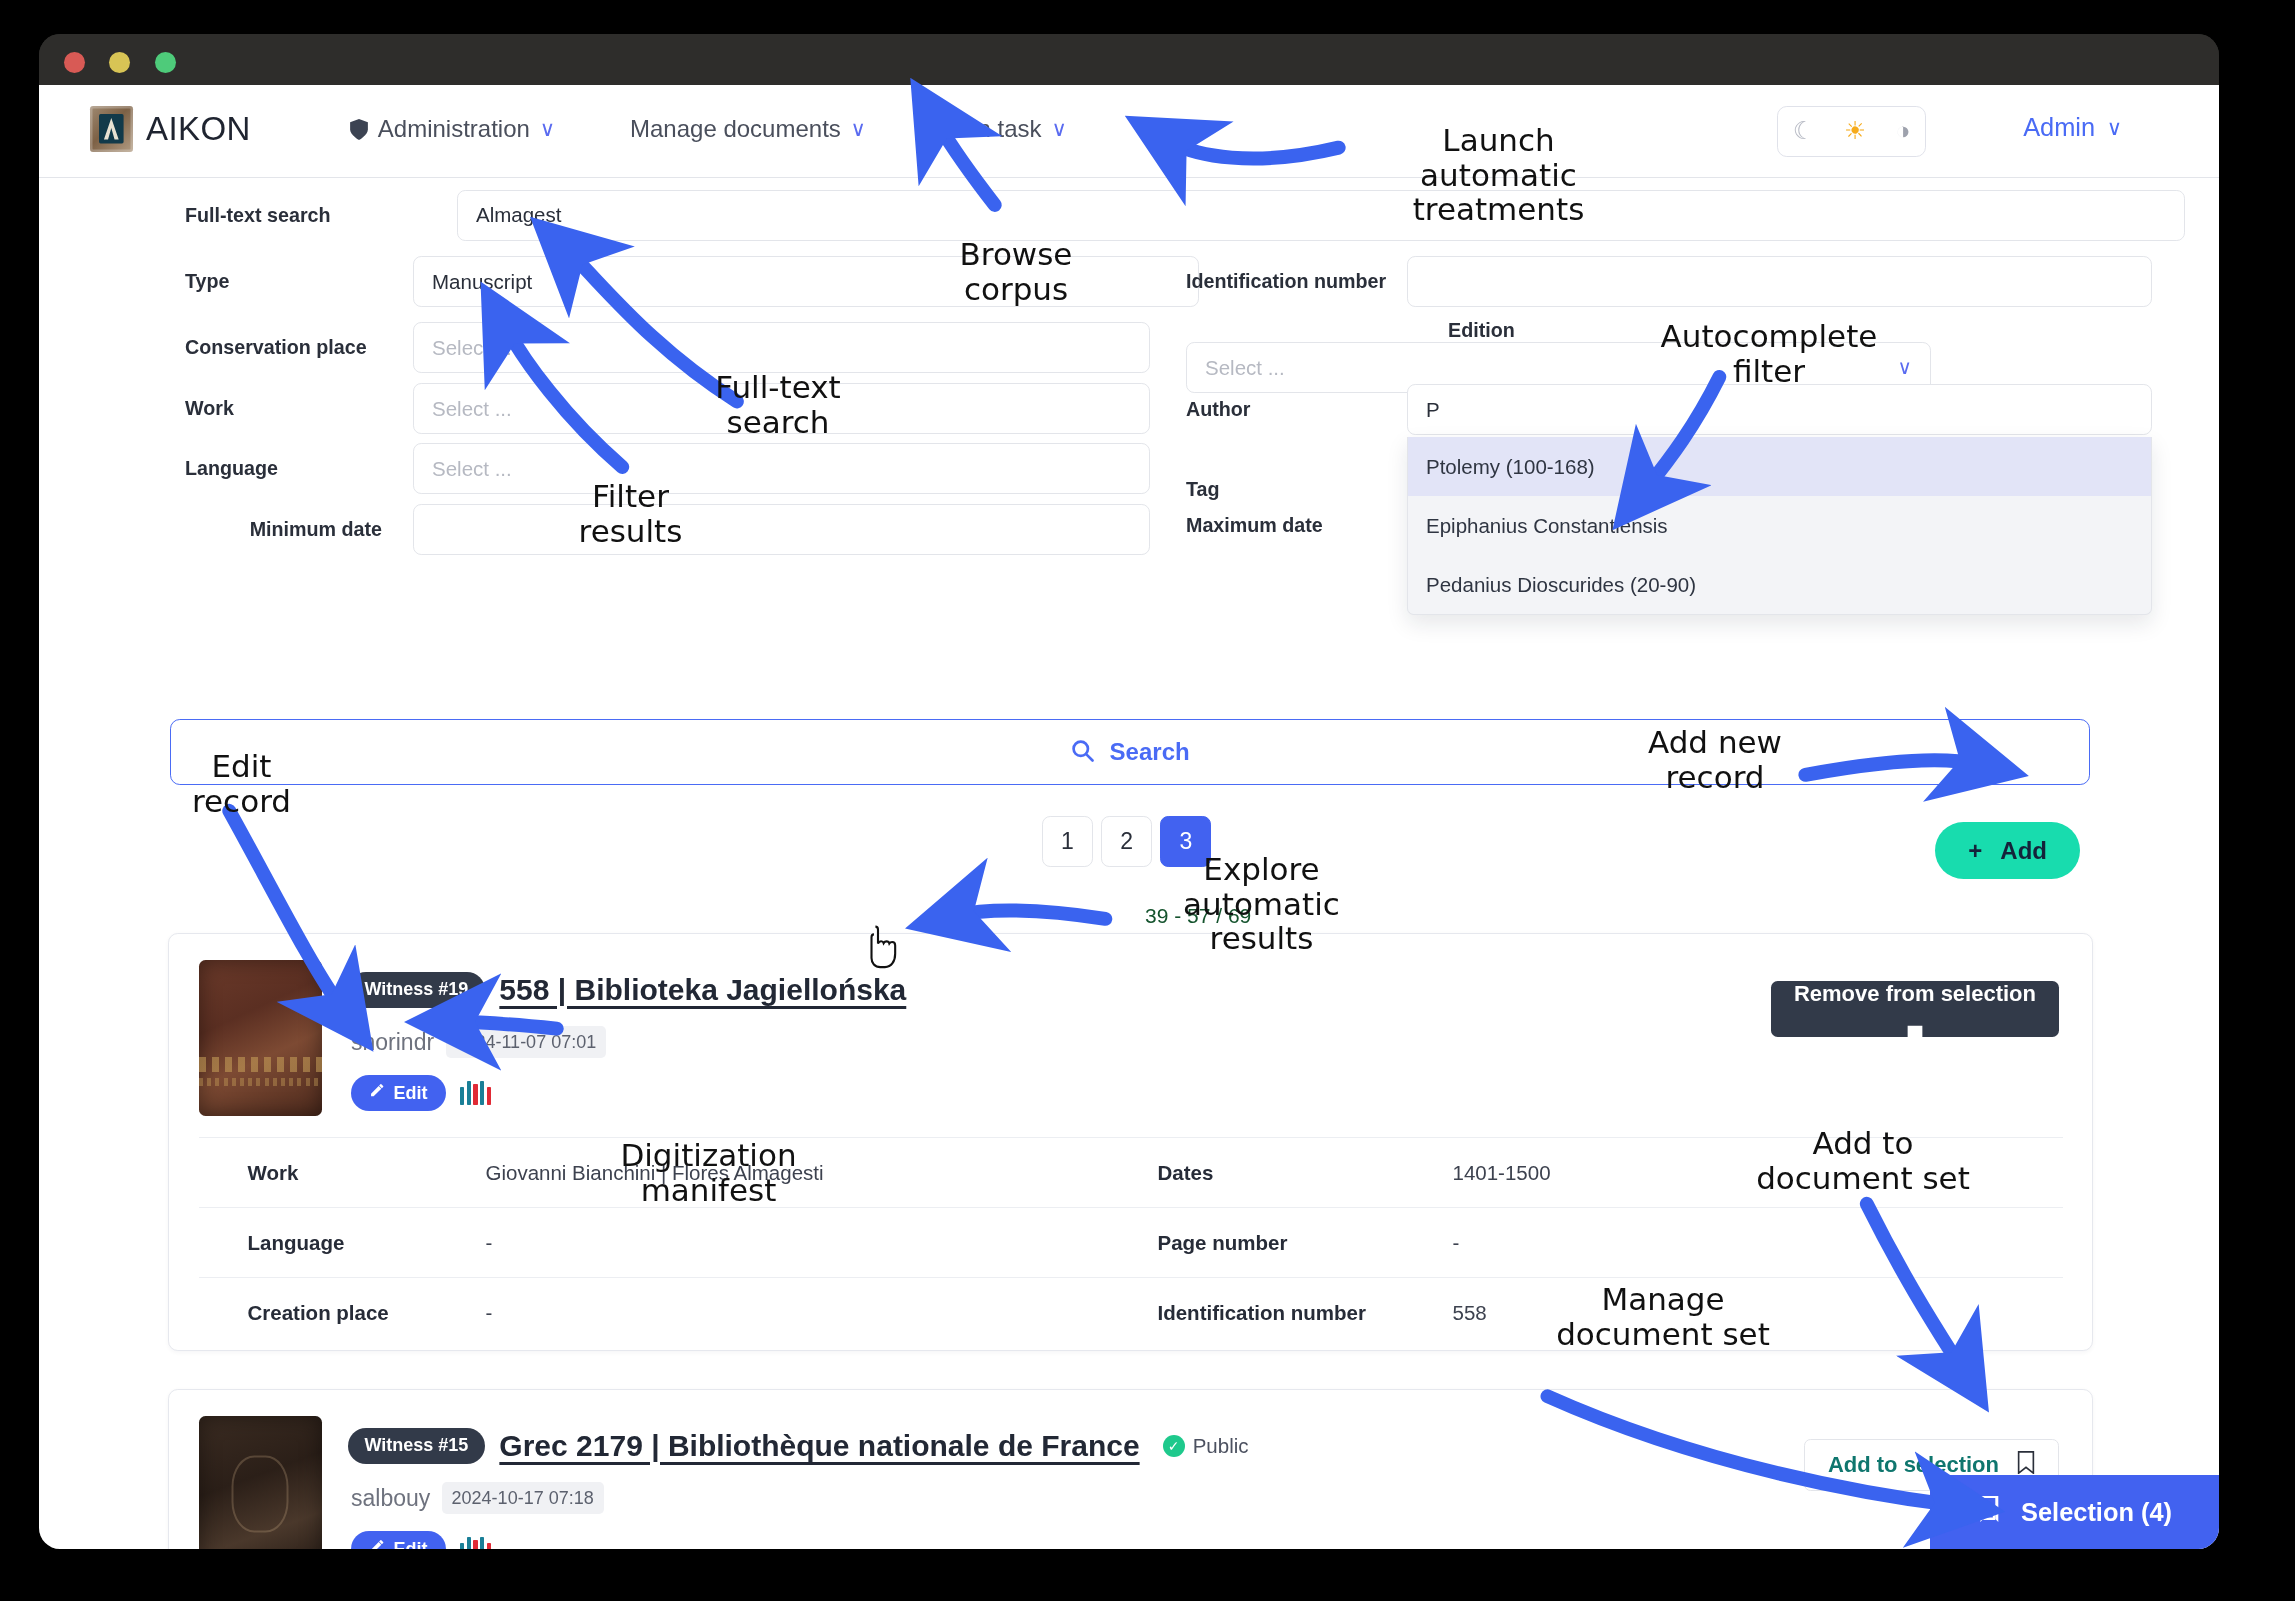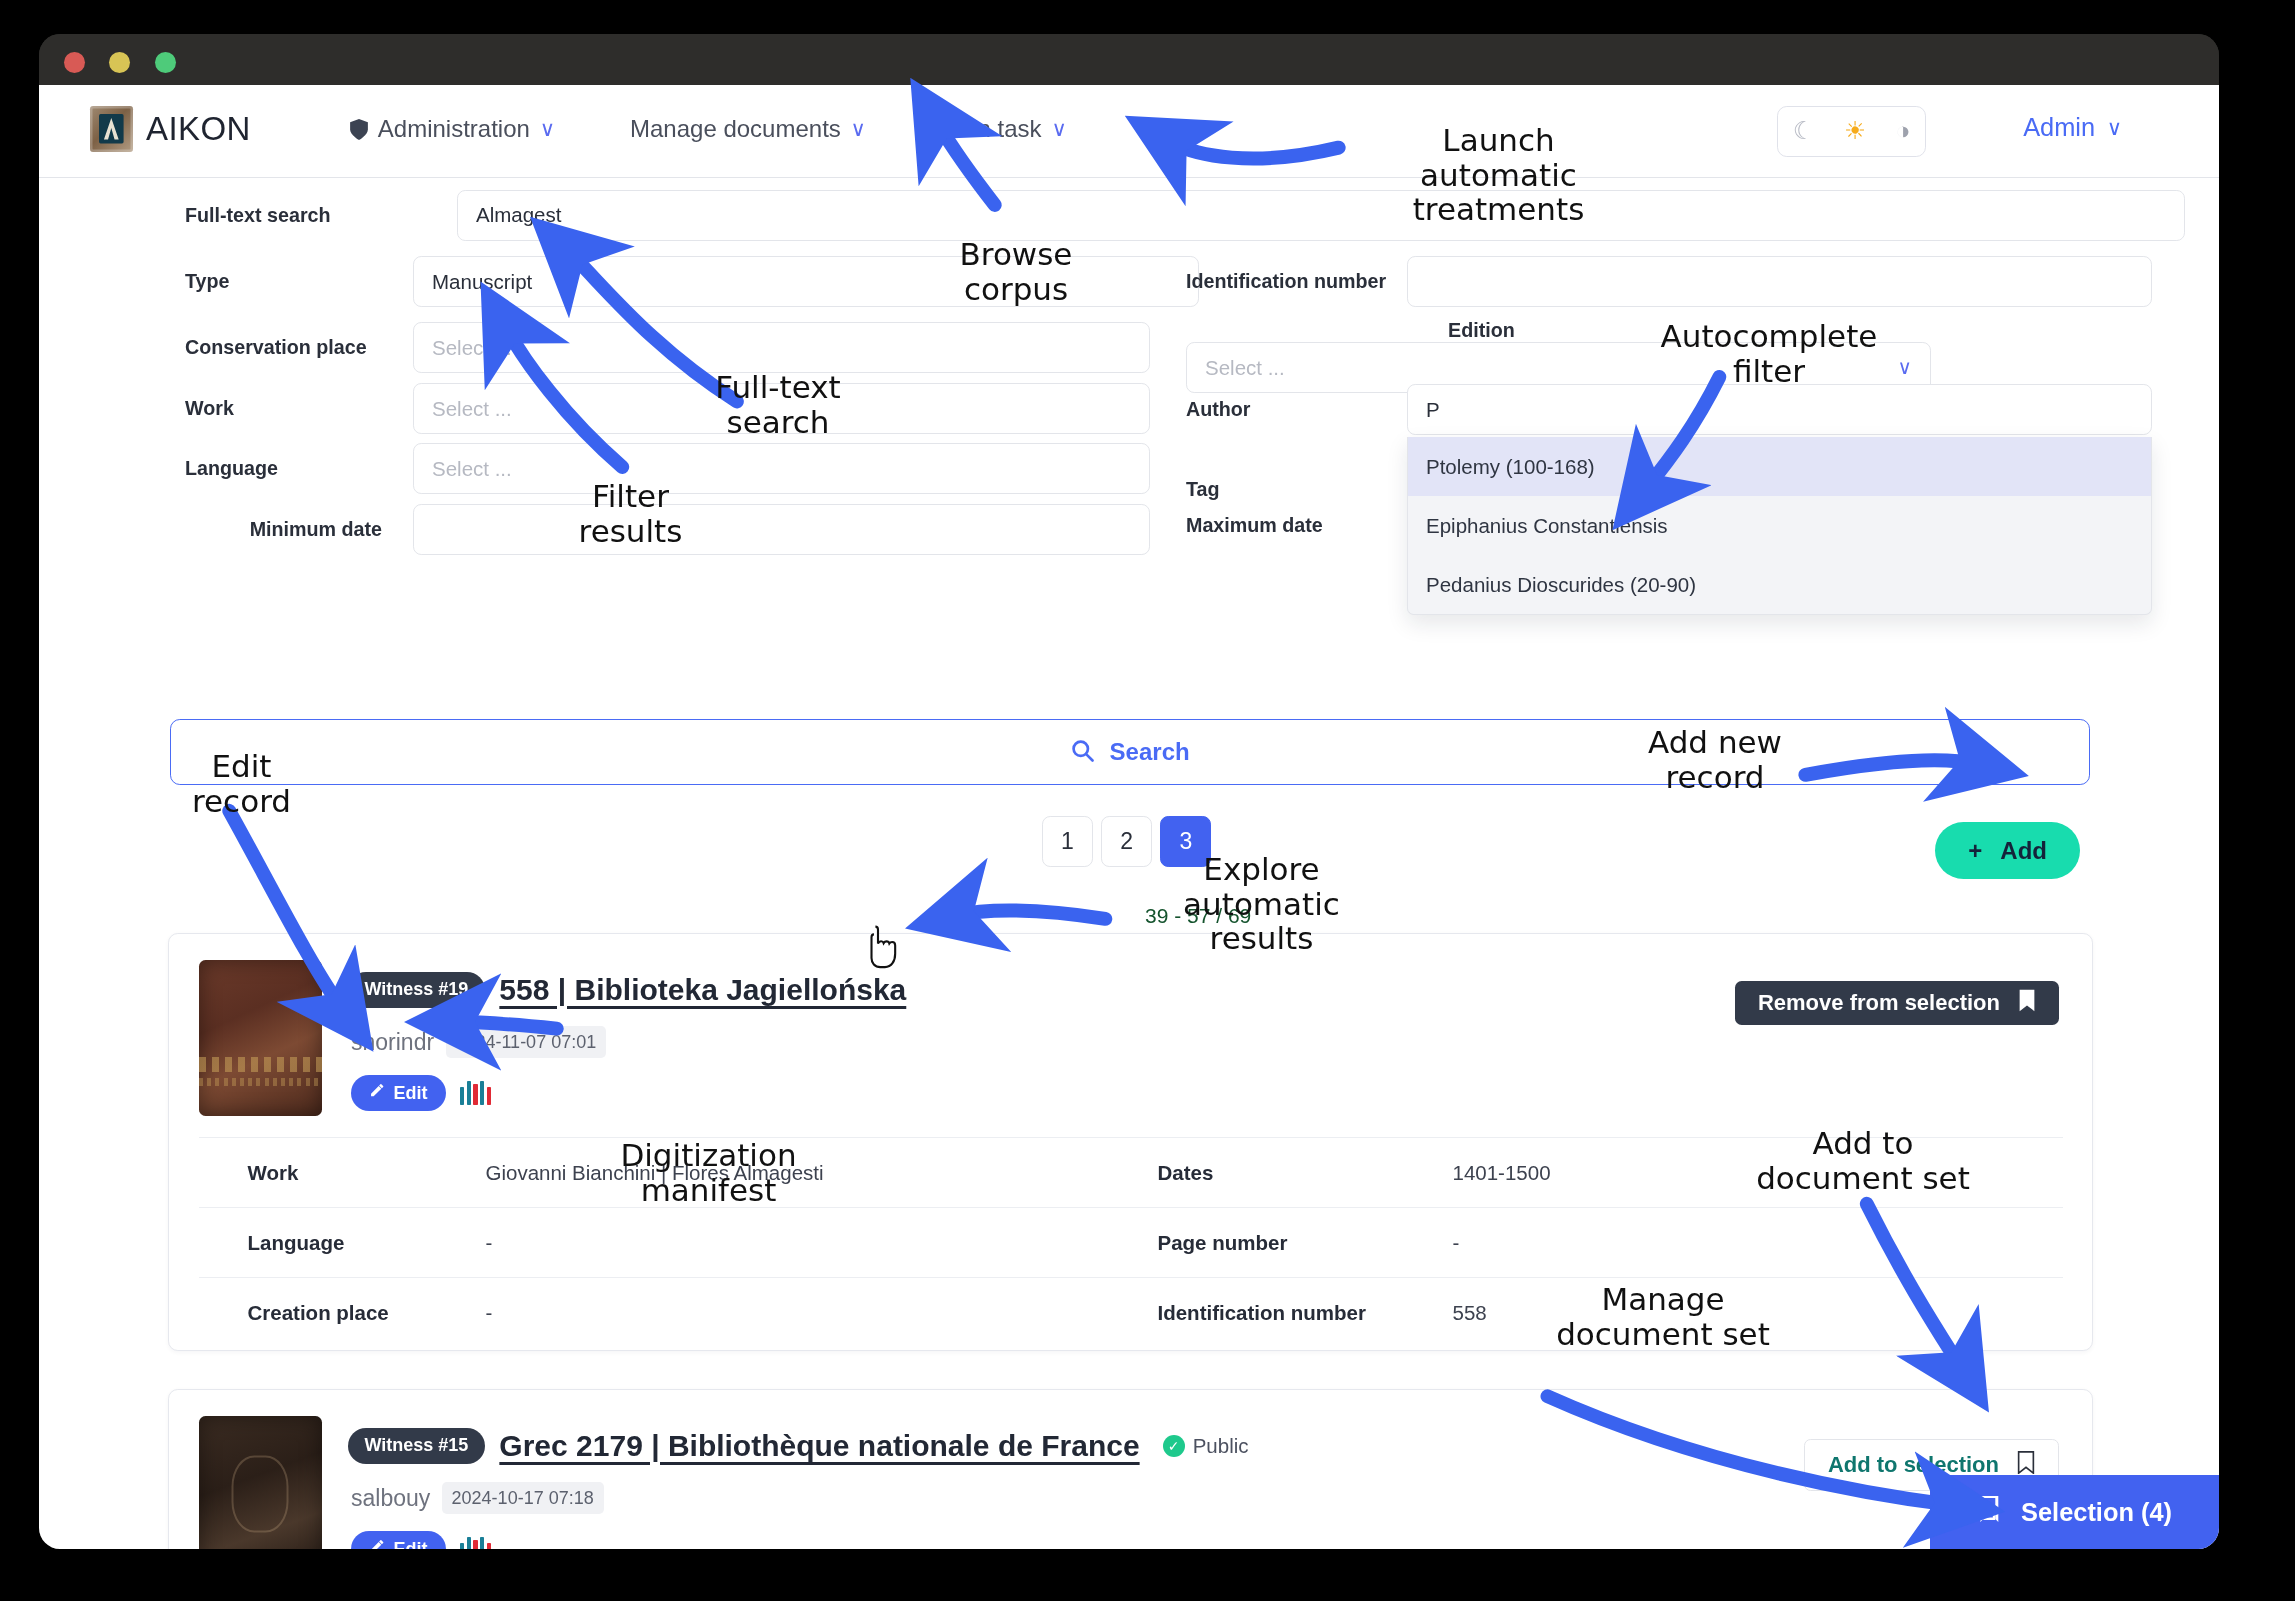--- a/index.html
+++ b/index.html
@@ -315,25 +315,26 @@
     border-bottom: 1.6px solid #eceef2;
   }
   .drow:last-child { border-bottom: none; }
   .dk { width: 287px; font-size: 20.5px; font-weight: 700; color: #272c38; padding-left: 49px; }
   .dv { width: 672px; font-size: 20.5px; color: #3d424f; }
   .dk2 { width: 295px; font-size: 20.5px; font-weight: 700; color: #272c38; }
   .dv2 { font-size: 20.5px; color: #3d424f; }
 
   .remove-sel {
     position: absolute; right: 33px; top: 47px;
-    height: 44px; padding: 0 23px;
+    height: 56px; padding: 0 23px;
     background: #323a49; border: none; border-radius: 6.6px;
     display: flex; align-items: center; gap: 18px;
     font-size: 22px; font-weight: 700; color: #fff; cursor: pointer;
     font-family: "Liberation Sans", sans-serif;
+    flex-direction: column;
   }
   .add-sel {
     position: absolute; right: 33px; top: 49px;
     height: 52px; padding: 0 23px;
     background: #fff; border: 1.6px solid #e3e5ea; border-radius: 6.6px;
     display: flex; align-items: center; gap: 18px;
     font-size: 22px; font-weight: 700; color: #0f766e; cursor: pointer;
     font-family: "Liberation Sans", sans-serif;
   }
 

